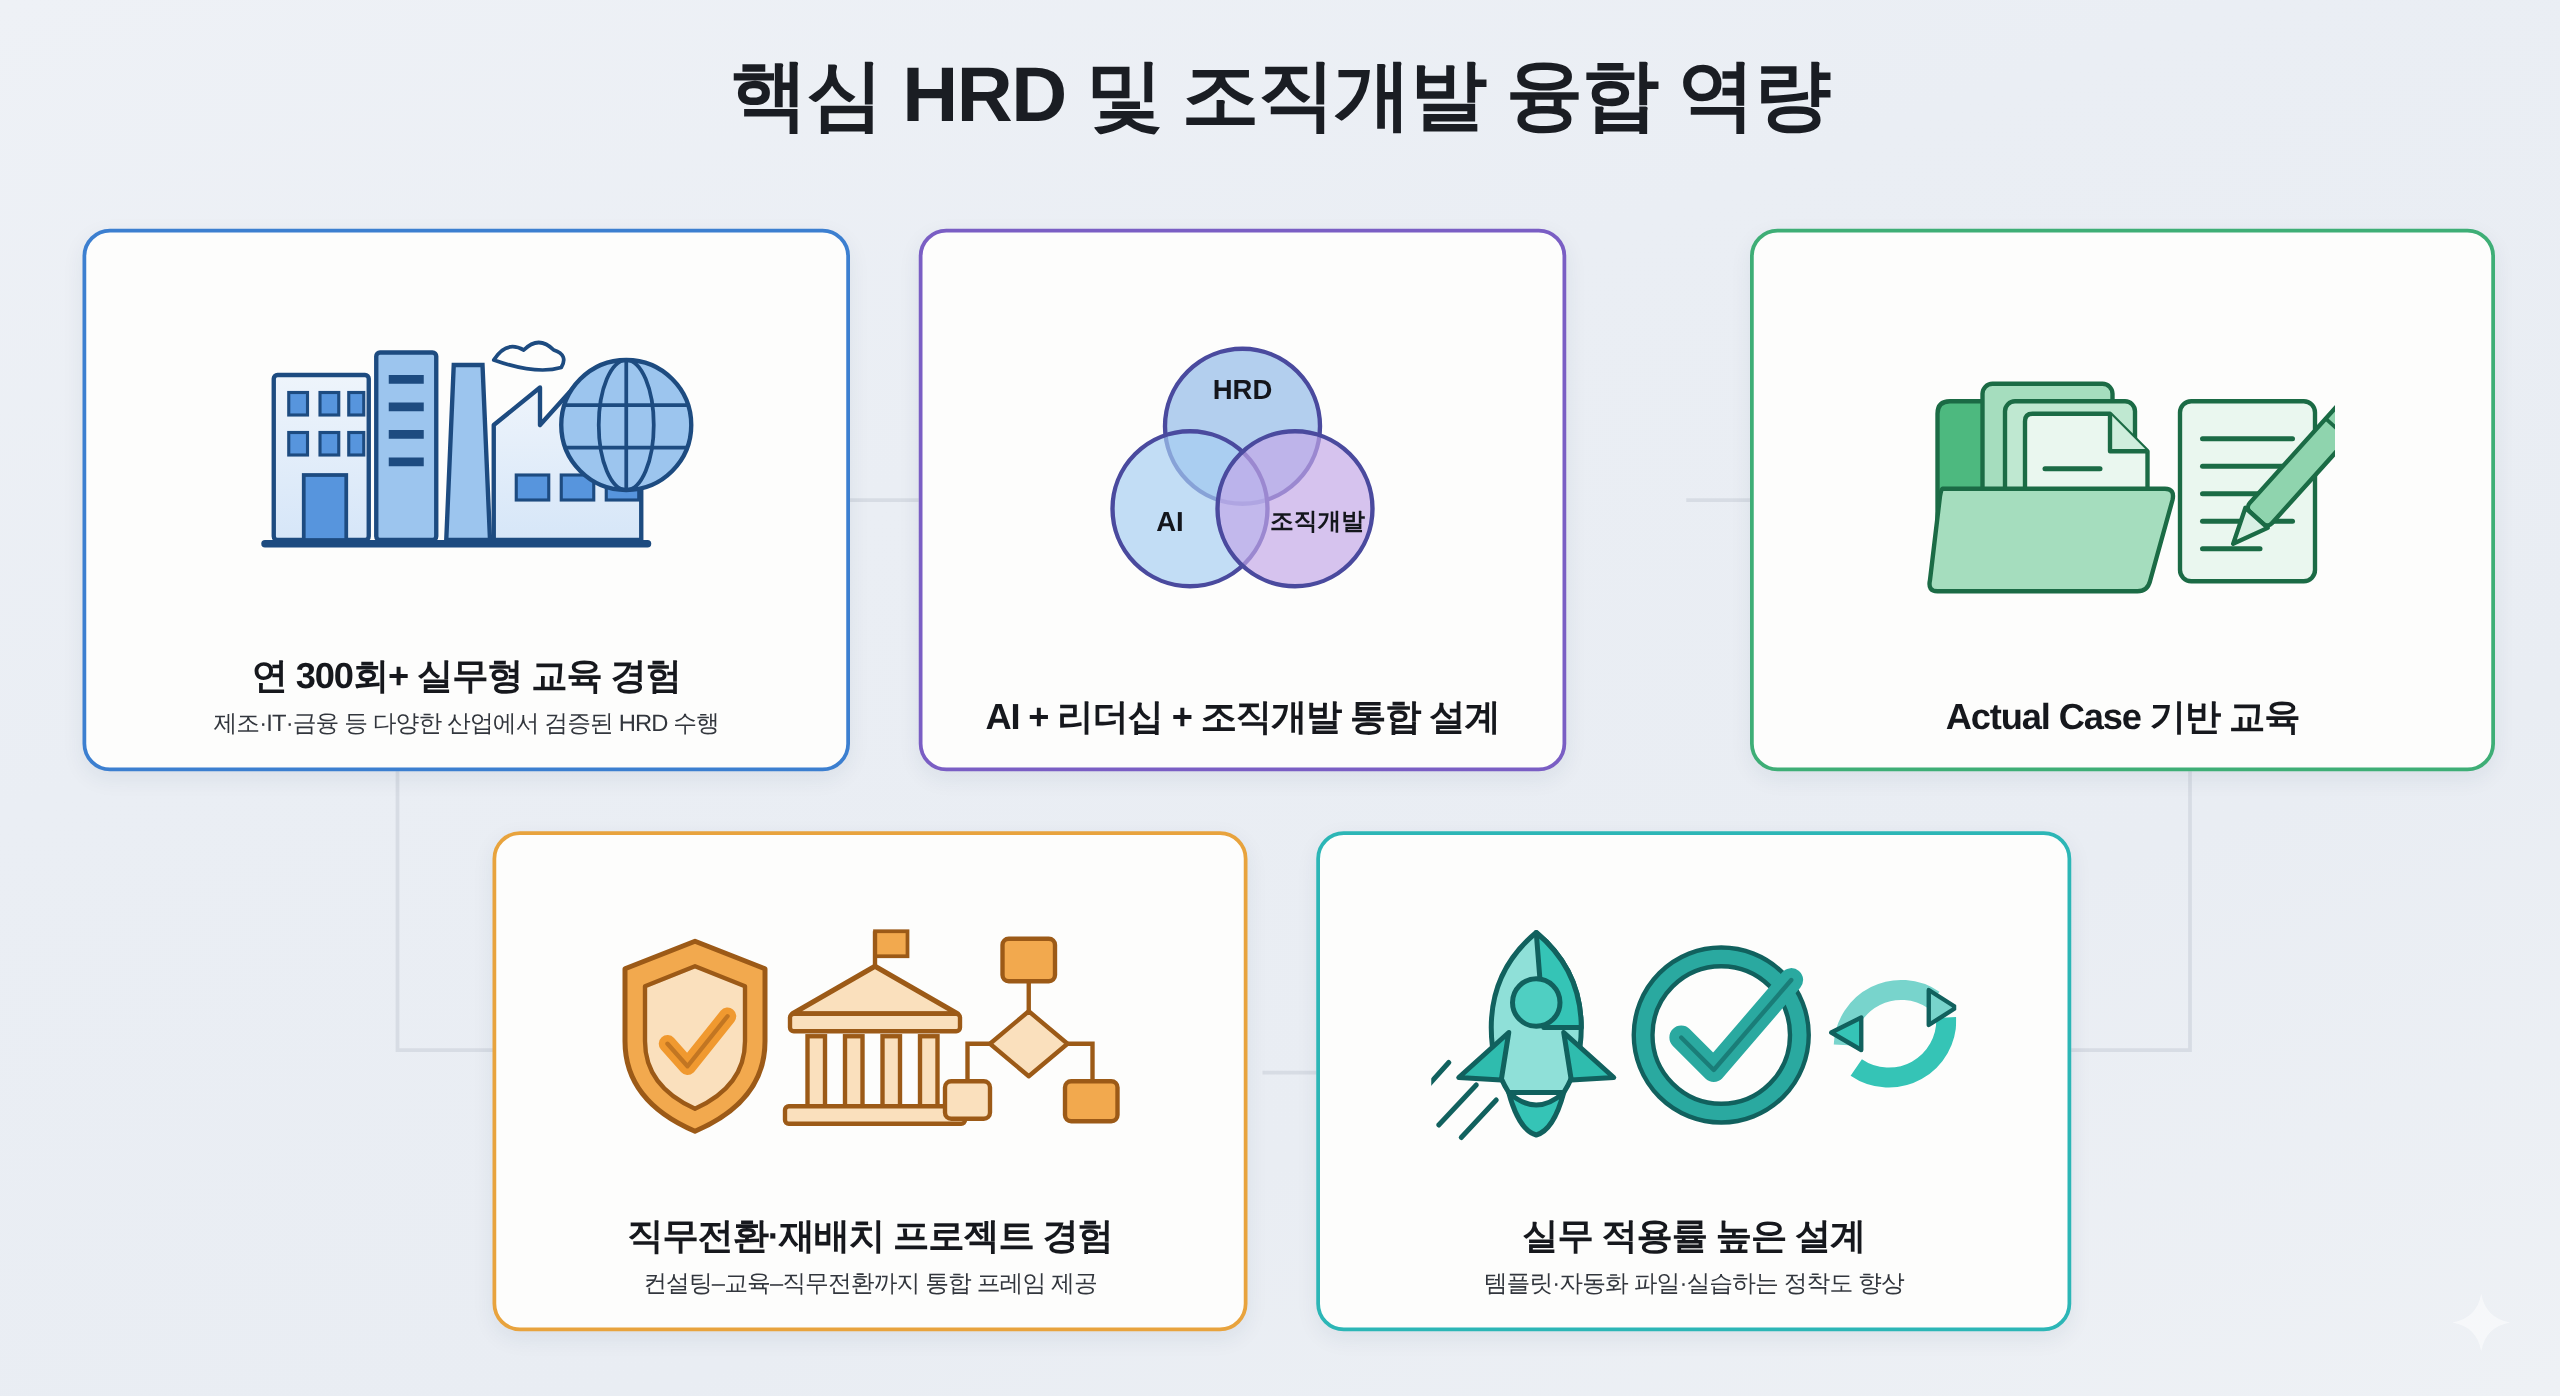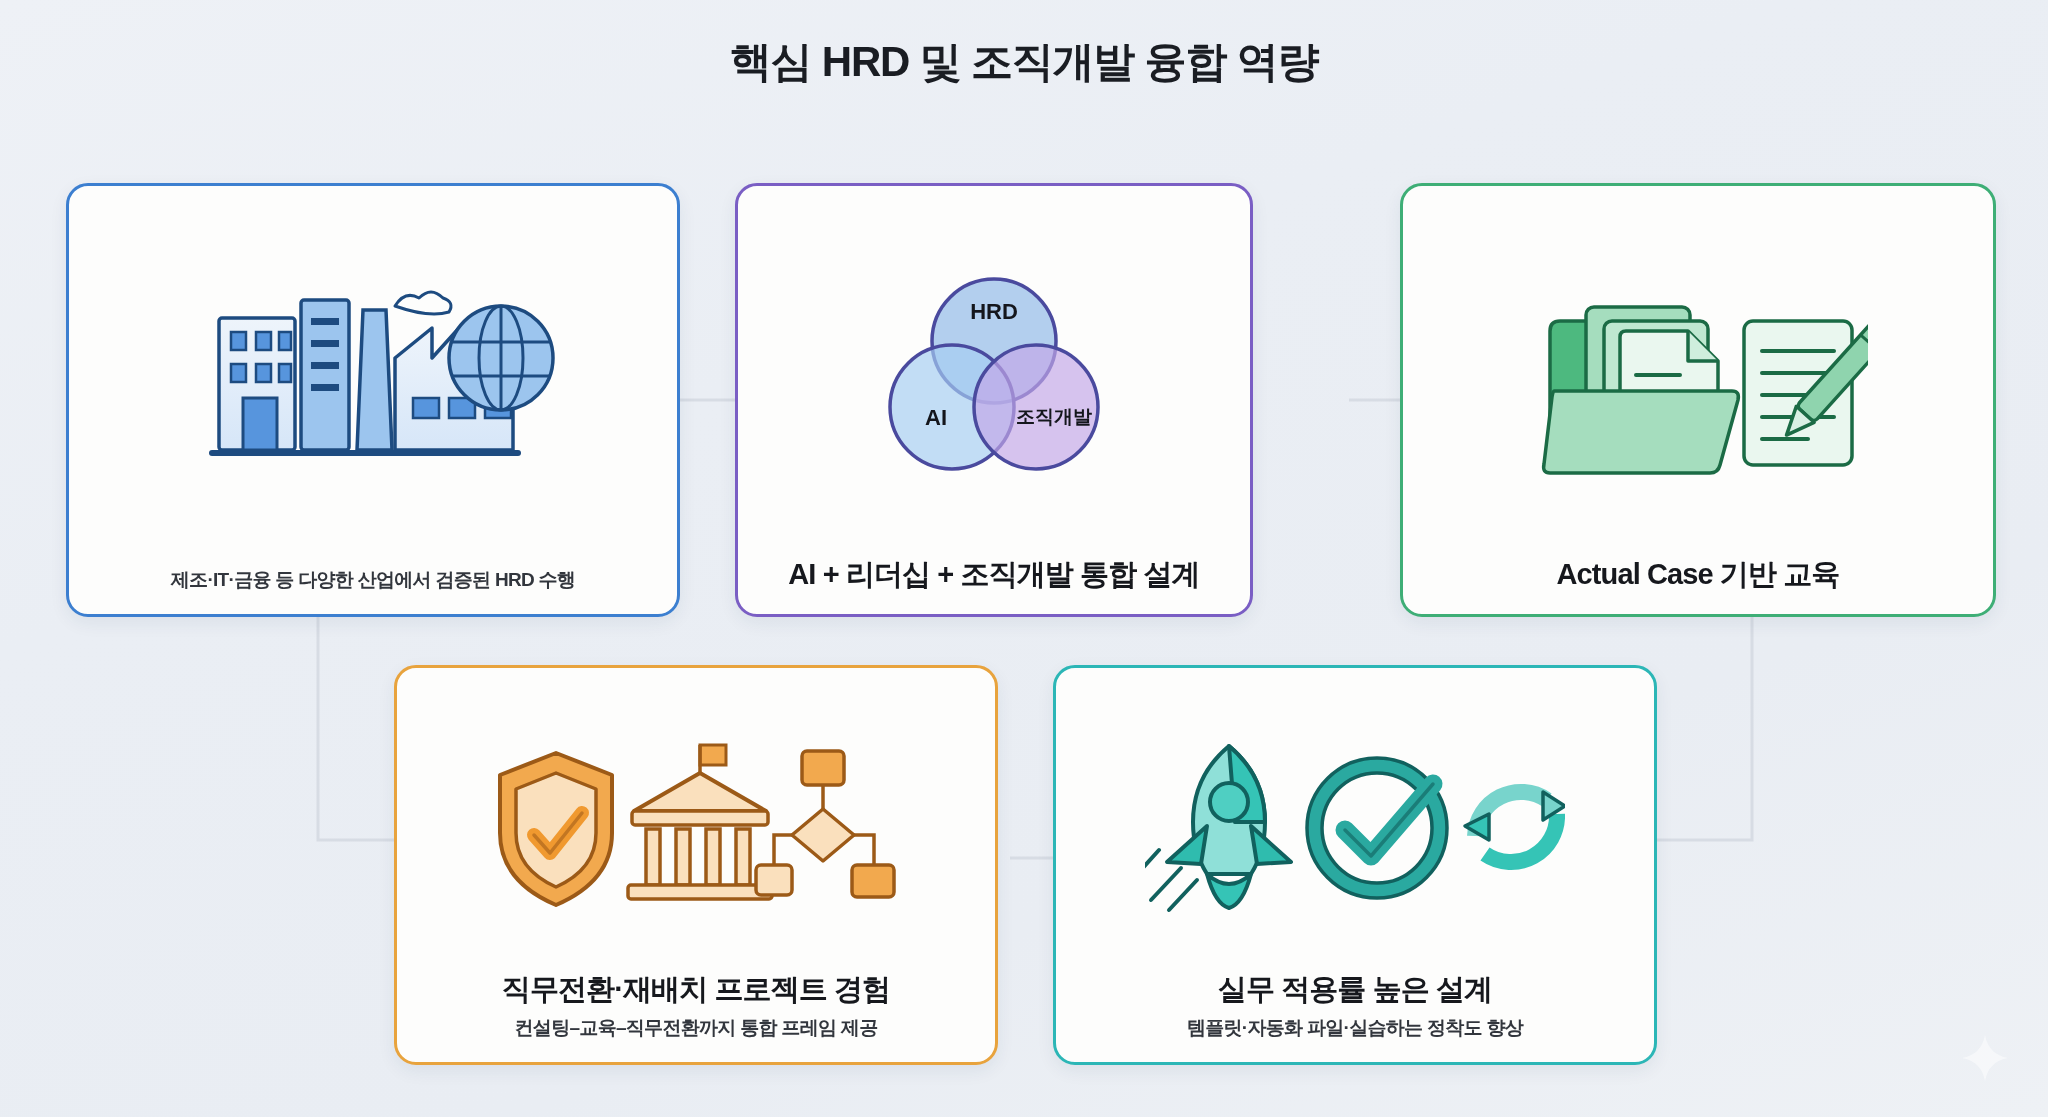--- a/index.html
+++ b/index.html
@@ -18,21 +18,21 @@
     inset: 0;
   }
 
   
   .page-title {
     position: absolute;
     top: 34px;
     left: 0;
     width: 100%;
     text-align: center;
-    font-size: 42px;
+    font-size: 62px;
     font-weight: 700;
     letter-spacing: -1.2px;
     color: #1a1d23;
   }
 
   
   .connectors {
     position: absolute;
     inset: 0;
     pointer-events: none;
@@ -71,21 +71,21 @@
     font-weight: 700;
     color: #16181d;
     letter-spacing: -0.9px;
     line-height: 1.2;
     white-space: nowrap;
   }
 
   .card-sub {
     margin-top: 9px;
     font-size: 19px;
-    font-weight: 700;
+    font-weight: 400;
     color: #32363d;
     letter-spacing: -0.7px;
     line-height: 1.25;
     white-space: nowrap;
   }
 
   
   #card-1 { left: 66px;   top: 183px; width: 614px;  height: 434px; border-color: #3c7fd0; }
   #card-2 { left: 735px;  top: 183px; width: 518px;  height: 434px; border-color: #7a5ec4; }
   #card-3 { left: 1400px; top: 183px; width: 596px;  height: 434px; border-color: #3eae76; align-items: center; }
@@ -161,20 +161,21 @@
         <circle cx="318" cy="78" r="52" fill="#9cc5ee" stroke="#1d4b80" stroke-width="3.5"></circle>
         <ellipse cx="318" cy="78" rx="22" ry="52" fill="none" stroke="#1d4b80" stroke-width="3"></ellipse>
         <line x1="318" y1="26" x2="318" y2="130" stroke="#1d4b80" stroke-width="3"></line>
         <line x1="268" y1="62" x2="368" y2="62" stroke="#1d4b80" stroke-width="3"></line>
         <line x1="268" y1="96" x2="368" y2="96" stroke="#1d4b80" stroke-width="3"></line>
 
         <rect x="26" y="170" width="312" height="6" rx="3" fill="#1d4b80"></rect>
       </svg>
     </div>
     <div class="card-text">
+      <div class="card-title">연 300회+ 실무형 교육 경험</div>
       <div class="card-sub">제조·IT·금융 등 다양한 산업에서 검증된 HRD 수행</div>
     </div>
   </div>
 
   <div class="card" id="card-2">
     <div class="card-icon">
       <svg width="300" height="212" viewBox="0 0 300 212">
         <circle cx="150" cy="68" r="62" fill="#8fb8e8" fill-opacity="0.68" stroke="#4a4a9e" stroke-width="3.5"></circle>
         <circle cx="108" cy="134" r="62" fill="#a5cdf2" fill-opacity="0.68" stroke="#4a4a9e" stroke-width="3.5"></circle>
         <circle cx="192" cy="134" r="62" fill="#c3a6e8" fill-opacity="0.68" stroke="#4a4a9e" stroke-width="3.5"></circle>

